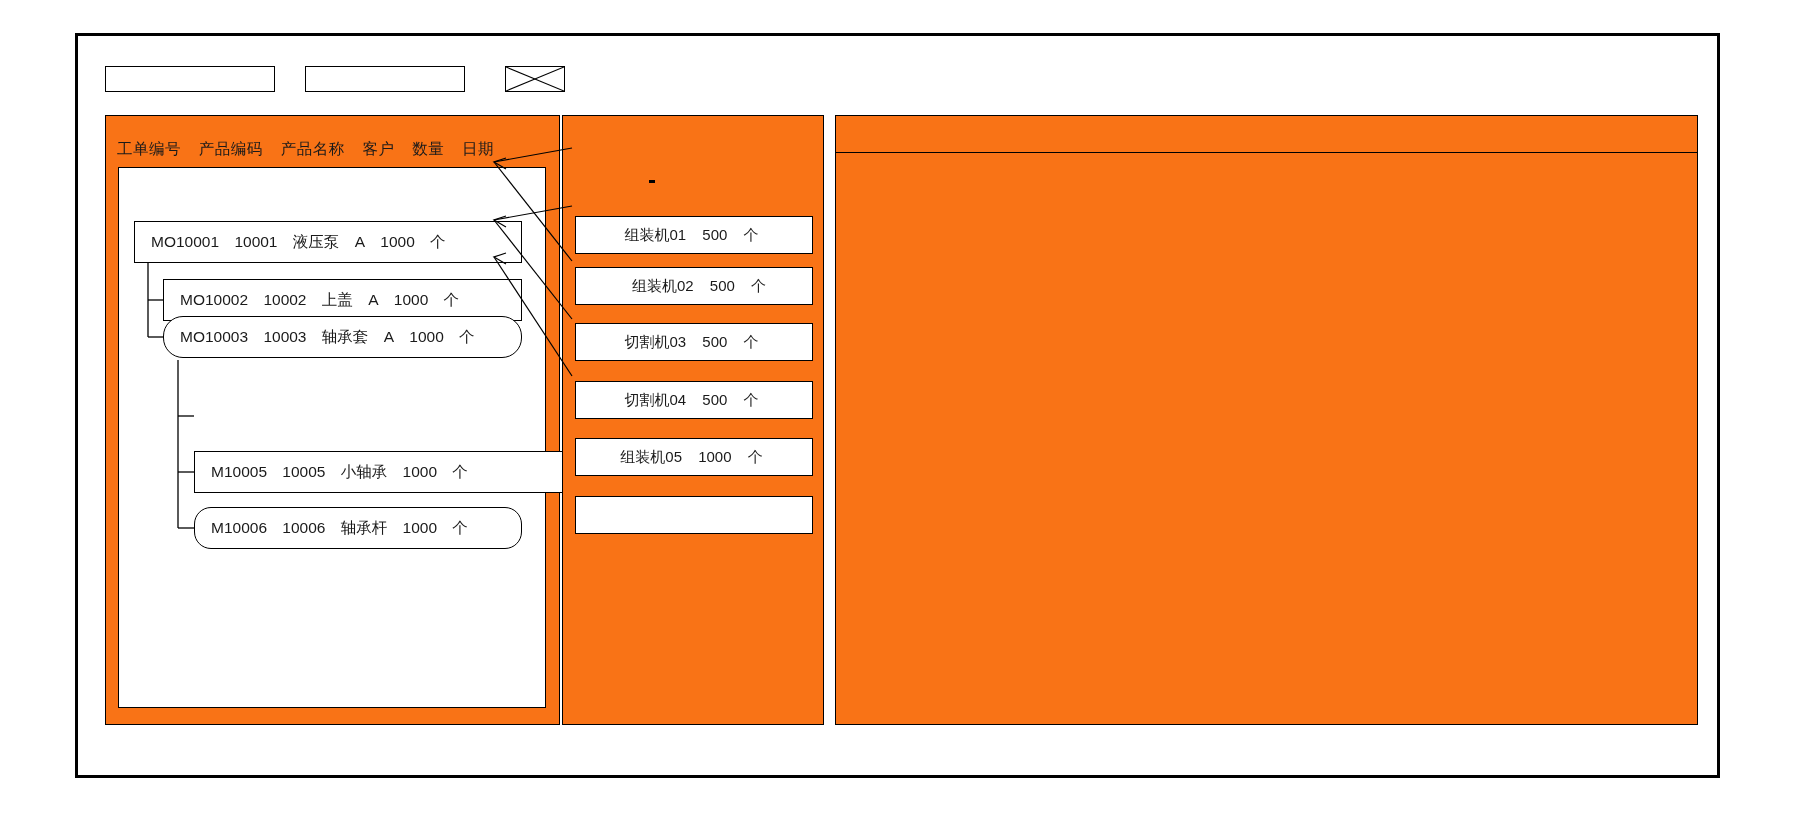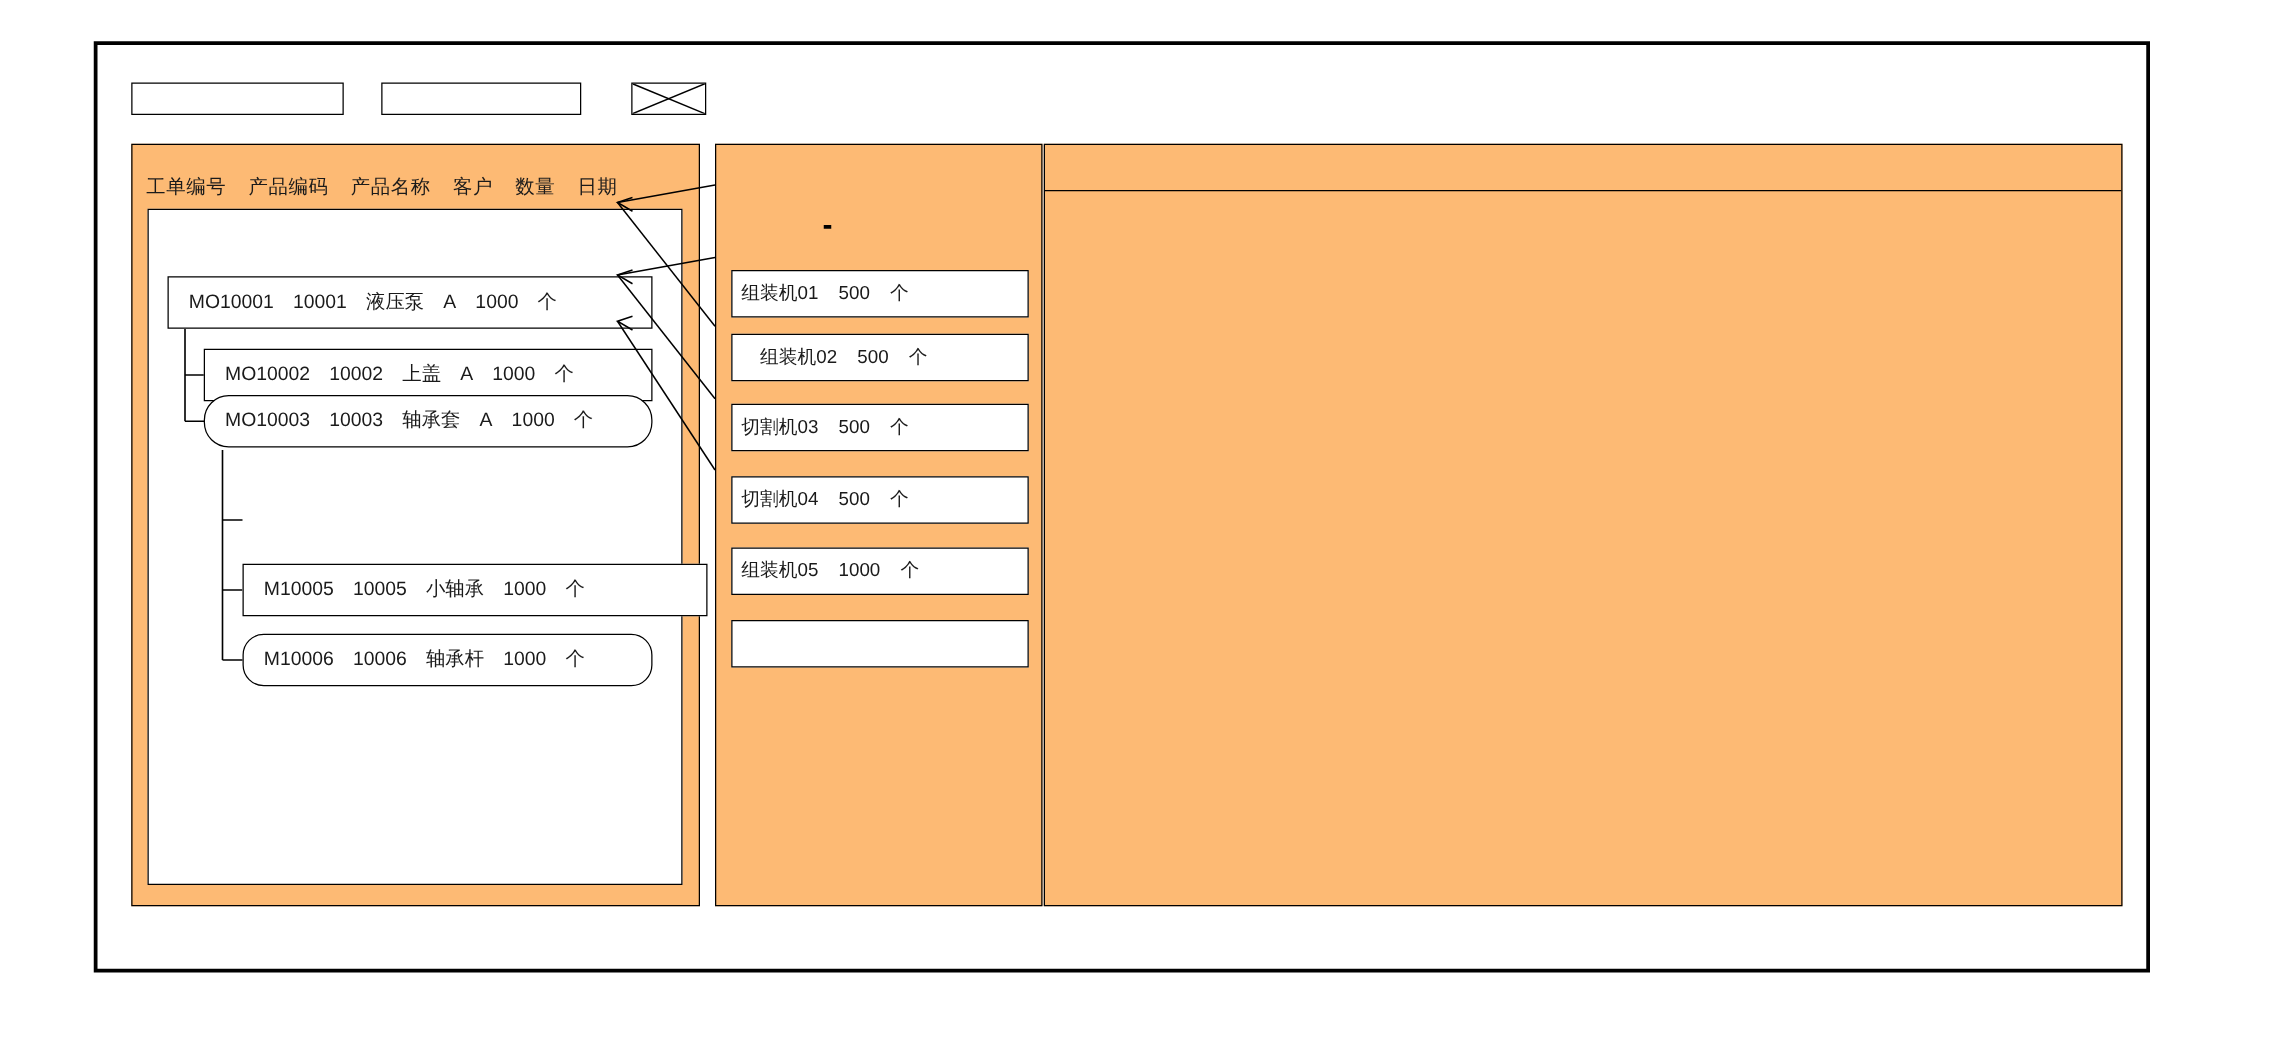--- a/index.html
+++ b/index.html
@@ -16,23 +16,23 @@
   .tb-box{
     position:absolute;top:0;height:26px;border:1.5px solid #000;
     background:#fff;box-sizing:border-box;
   }
   #tb-field-1{left:0;width:170px;}
   #tb-field-2{left:200px;width:160px;}
   #tb-crossed{left:400px;width:60px;height:26px;}
   #tb-crossed svg{display:block;width:100%;height:100%;}
 
   
-  .panel{position:absolute;border:1.5px solid #000;background:#fdba74;box-sizing:border-box;}
+  .panel{position:absolute;border:1.5px solid #000;background:#f97316;box-sizing:border-box;}
   #left-panel{left:27px;top:79px;width:455px;height:610px;}
-  #mid-panel{left:494px;top:79px;width:262px;height:610px;}
+  #mid-panel{left:484px;top:79px;width:262px;height:610px;text-align:center;}
   #right-panel{left:757px;top:79px;width:863px;height:610px;}
 
   
   #column-headers{
     position:absolute;left:11px;top:23px;
     font-size:15.5px;letter-spacing:0.5px;white-space:nowrap;
   }
   #column-headers span{margin-right:13px;}
   #column-headers span:last-child{margin-right:0;}
 

